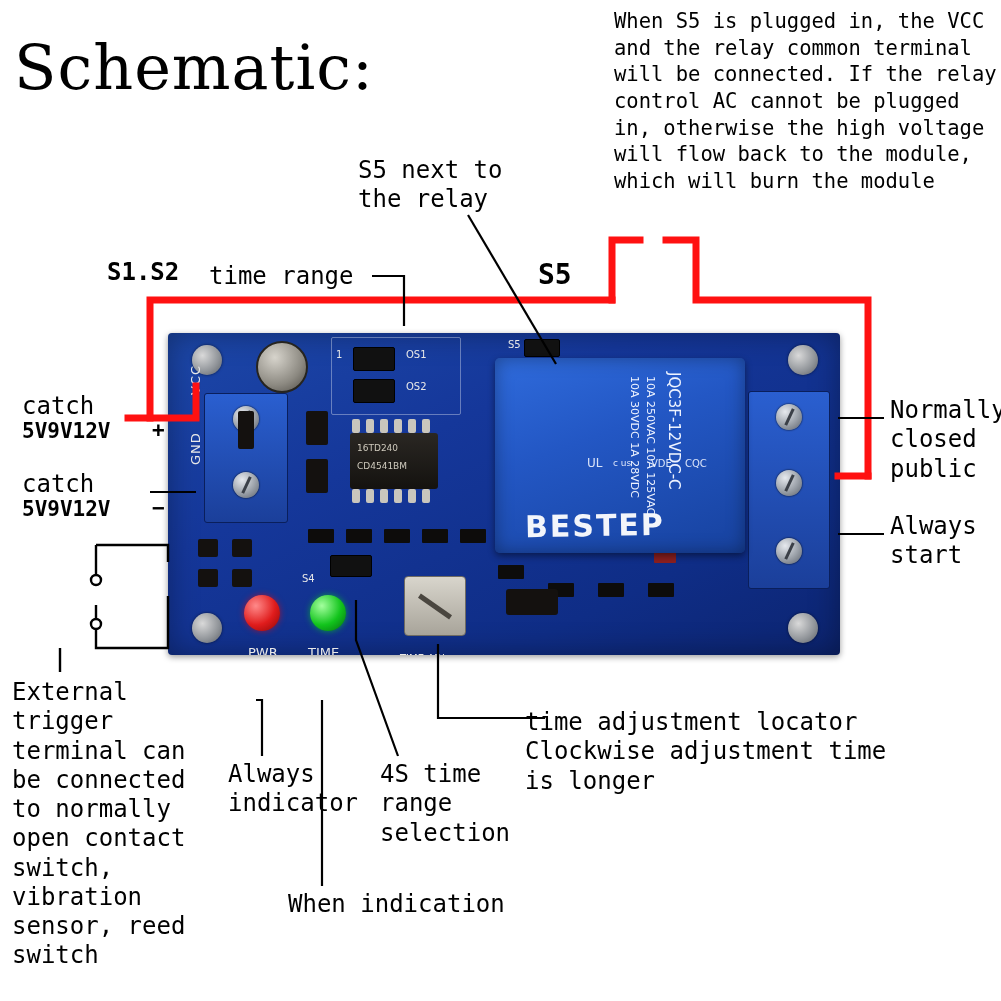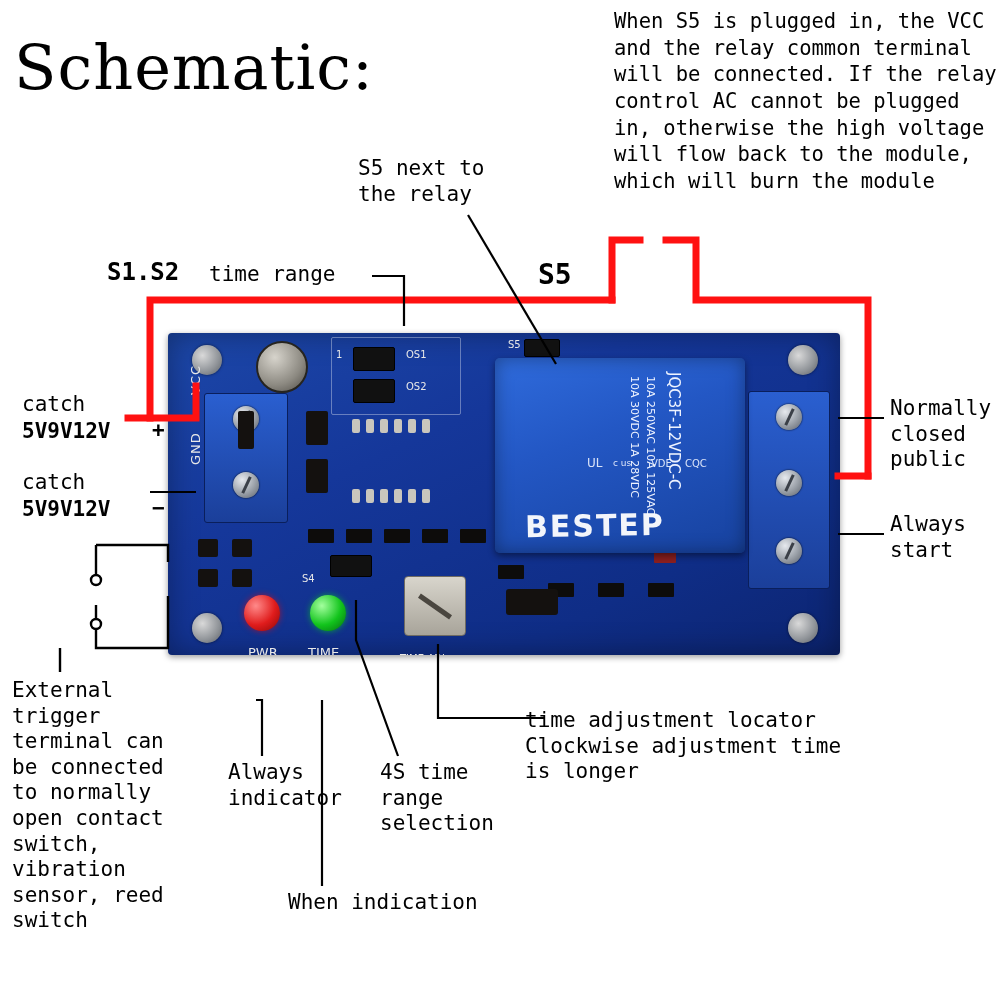--- a/index.html
+++ b/index.html
@@ -15,21 +15,21 @@
 
   
   #title{
     left:14px;top:30px;
     font-size:62px;
     font-family:"DejaVu Serif", serif;
     letter-spacing:1px;
   }
 
   
-  .note{font-size:21px;}
+  .note{font-size:24px;}
 
   
   #board{
     left:168px;top:333px;width:672px;height:322px;
     background:linear-gradient(155deg,#1c47a8 0%,#15379a 35%,#0f2d86 75%,#0c2470 100%);
     border-radius:4px;
     box-shadow:inset 0 0 30px rgba(0,0,0,.35), 0 2px 6px rgba(0,0,0,.4);
     overflow:hidden;
   }
   .hole{
@@ -201,20 +201,24 @@
   <div class="jumper" style="left:163px;top:4px;width:128px;height:76px;background:transparent;border:1px solid rgba(255,255,255,.35);"></div>
   <div class="jumper" style="left:185px;top:14px;width:40px;height:22px;"></div>
   <div class="jumper" style="left:185px;top:46px;width:40px;height:22px;"></div>
   <div class="silk" style="left:168px;top:16px;">1</div>
   <div class="silk" style="left:238px;top:16px;">OS1</div>
   <div class="silk" style="left:238px;top:48px;">OS2</div>
 
   <div class="jumper" style="left:356px;top:6px;width:34px;height:16px;"></div>
   <div class="silk" style="left:340px;top:6px;">S5</div>
 
+  <div id="ic">
+    <div class="ictxt" style="top:10px;">16TD240</div>
+    <div class="ictxt" style="top:28px;">CD4541BM</div>
+  </div>
   <div class="pad" style="left:184px;top:86px;width:8px;height:14px;"></div>
   <div class="pad" style="left:198px;top:86px;width:8px;height:14px;"></div>
   <div class="pad" style="left:212px;top:86px;width:8px;height:14px;"></div>
   <div class="pad" style="left:226px;top:86px;width:8px;height:14px;"></div>
   <div class="pad" style="left:240px;top:86px;width:8px;height:14px;"></div>
   <div class="pad" style="left:254px;top:86px;width:8px;height:14px;"></div>
   <div class="pad" style="left:184px;top:156px;width:8px;height:14px;"></div>
   <div class="pad" style="left:198px;top:156px;width:8px;height:14px;"></div>
   <div class="pad" style="left:212px;top:156px;width:8px;height:14px;"></div>
   <div class="pad" style="left:226px;top:156px;width:8px;height:14px;"></div>

